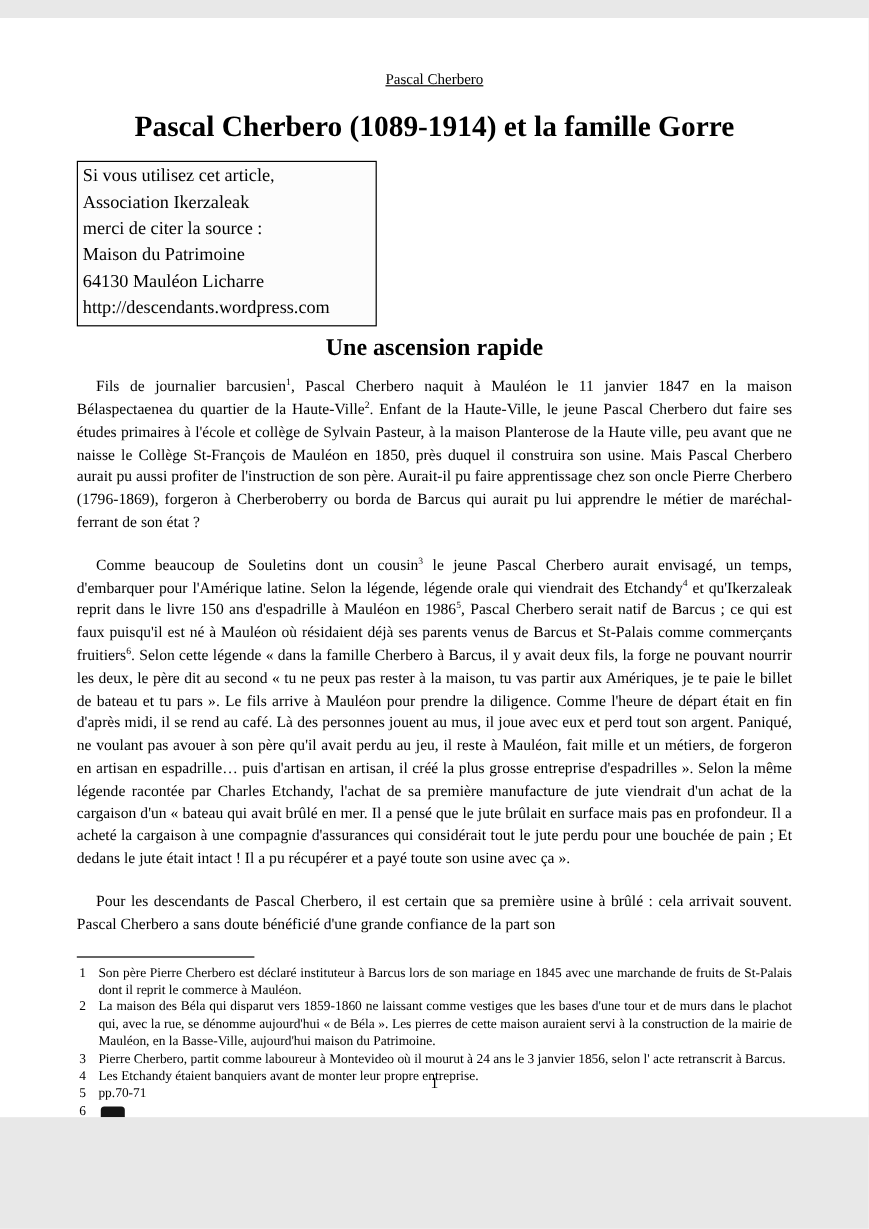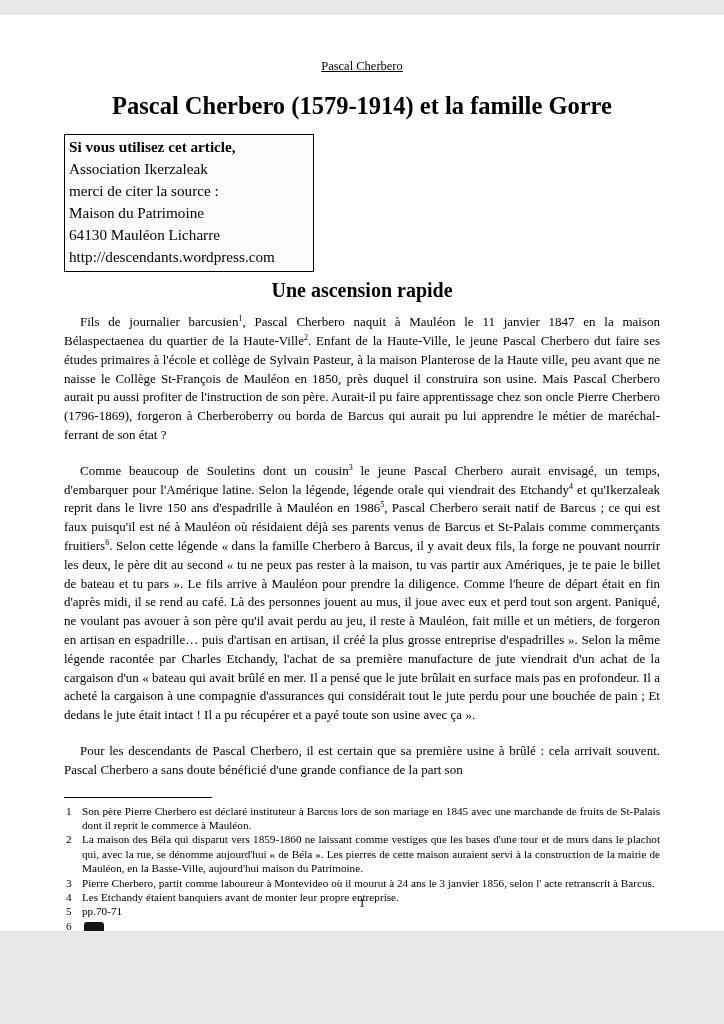--- a/index.html
+++ b/index.html
@@ -34,21 +34,21 @@
     line-height: 1.15;
   }
   .citation-box {
     border: 1px solid #000;
     width: 250px;
     padding: 1px 5px 3px 4px;
     font-size: 15.2px;
     line-height: 22px;
     background: #fcfcfc;
   }
-  .cb-intro { font-weight: bold; }
+  .cb-intro { font-weight: normal; }
   .cb-line { white-space: nowrap; }
   .section-heading {
     margin: 7px 0 11px 0;
     text-align: center;
     font-size: 20px;
     font-weight: bold;
   }
   .body-text .para {
     margin: 0 0 17px 0;
     font-size: 13px;
@@ -98,21 +98,21 @@
 </head>
 <body>
 
 <div class="page">
   <div class="content">
 
     <div class="running-header">
       <span class="hdr-text">Pascal Cherbero</span>
     </div>
 
-    <h1 class="doc-title">Pascal Cherbero (1579-1914) et la famille Gorre</h1>
+    <h1 class="doc-title">Pascal Cherbero (1089-1914) et la famille Gorre</h1>
 
     <div class="citation-box">
       <div class="cb-line cb-intro">Si vous utilisez cet article,</div>
       <div>
 
           <div class="cb-line">Association Ikerzaleak</div>
 
           <div class="cb-line">merci de citer la source :</div>
 
           <div class="cb-line">Maison du Patrimoine</div>

